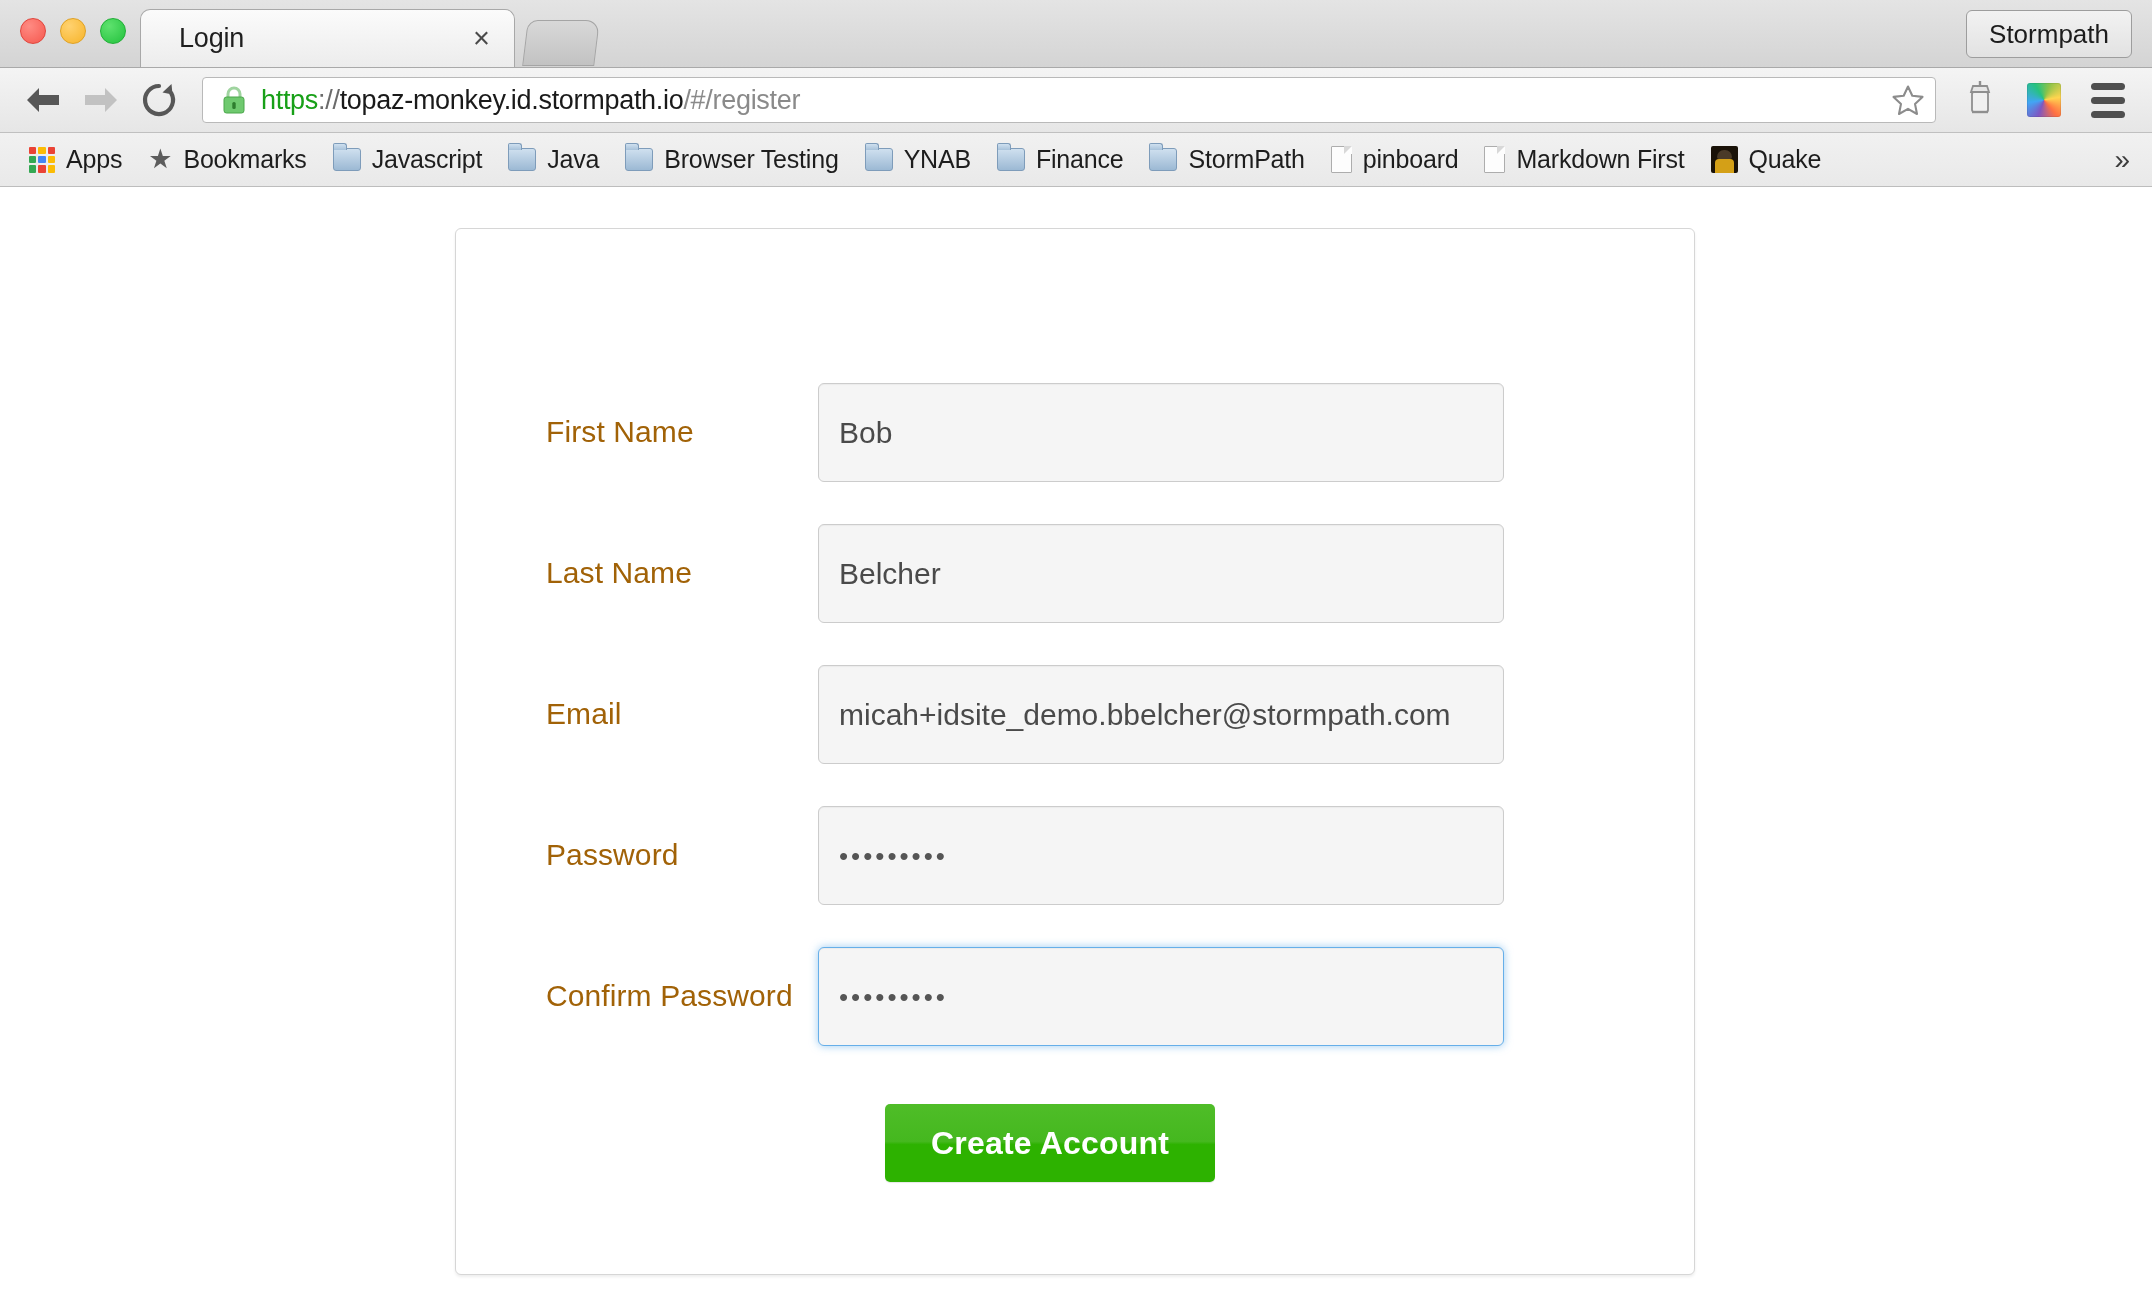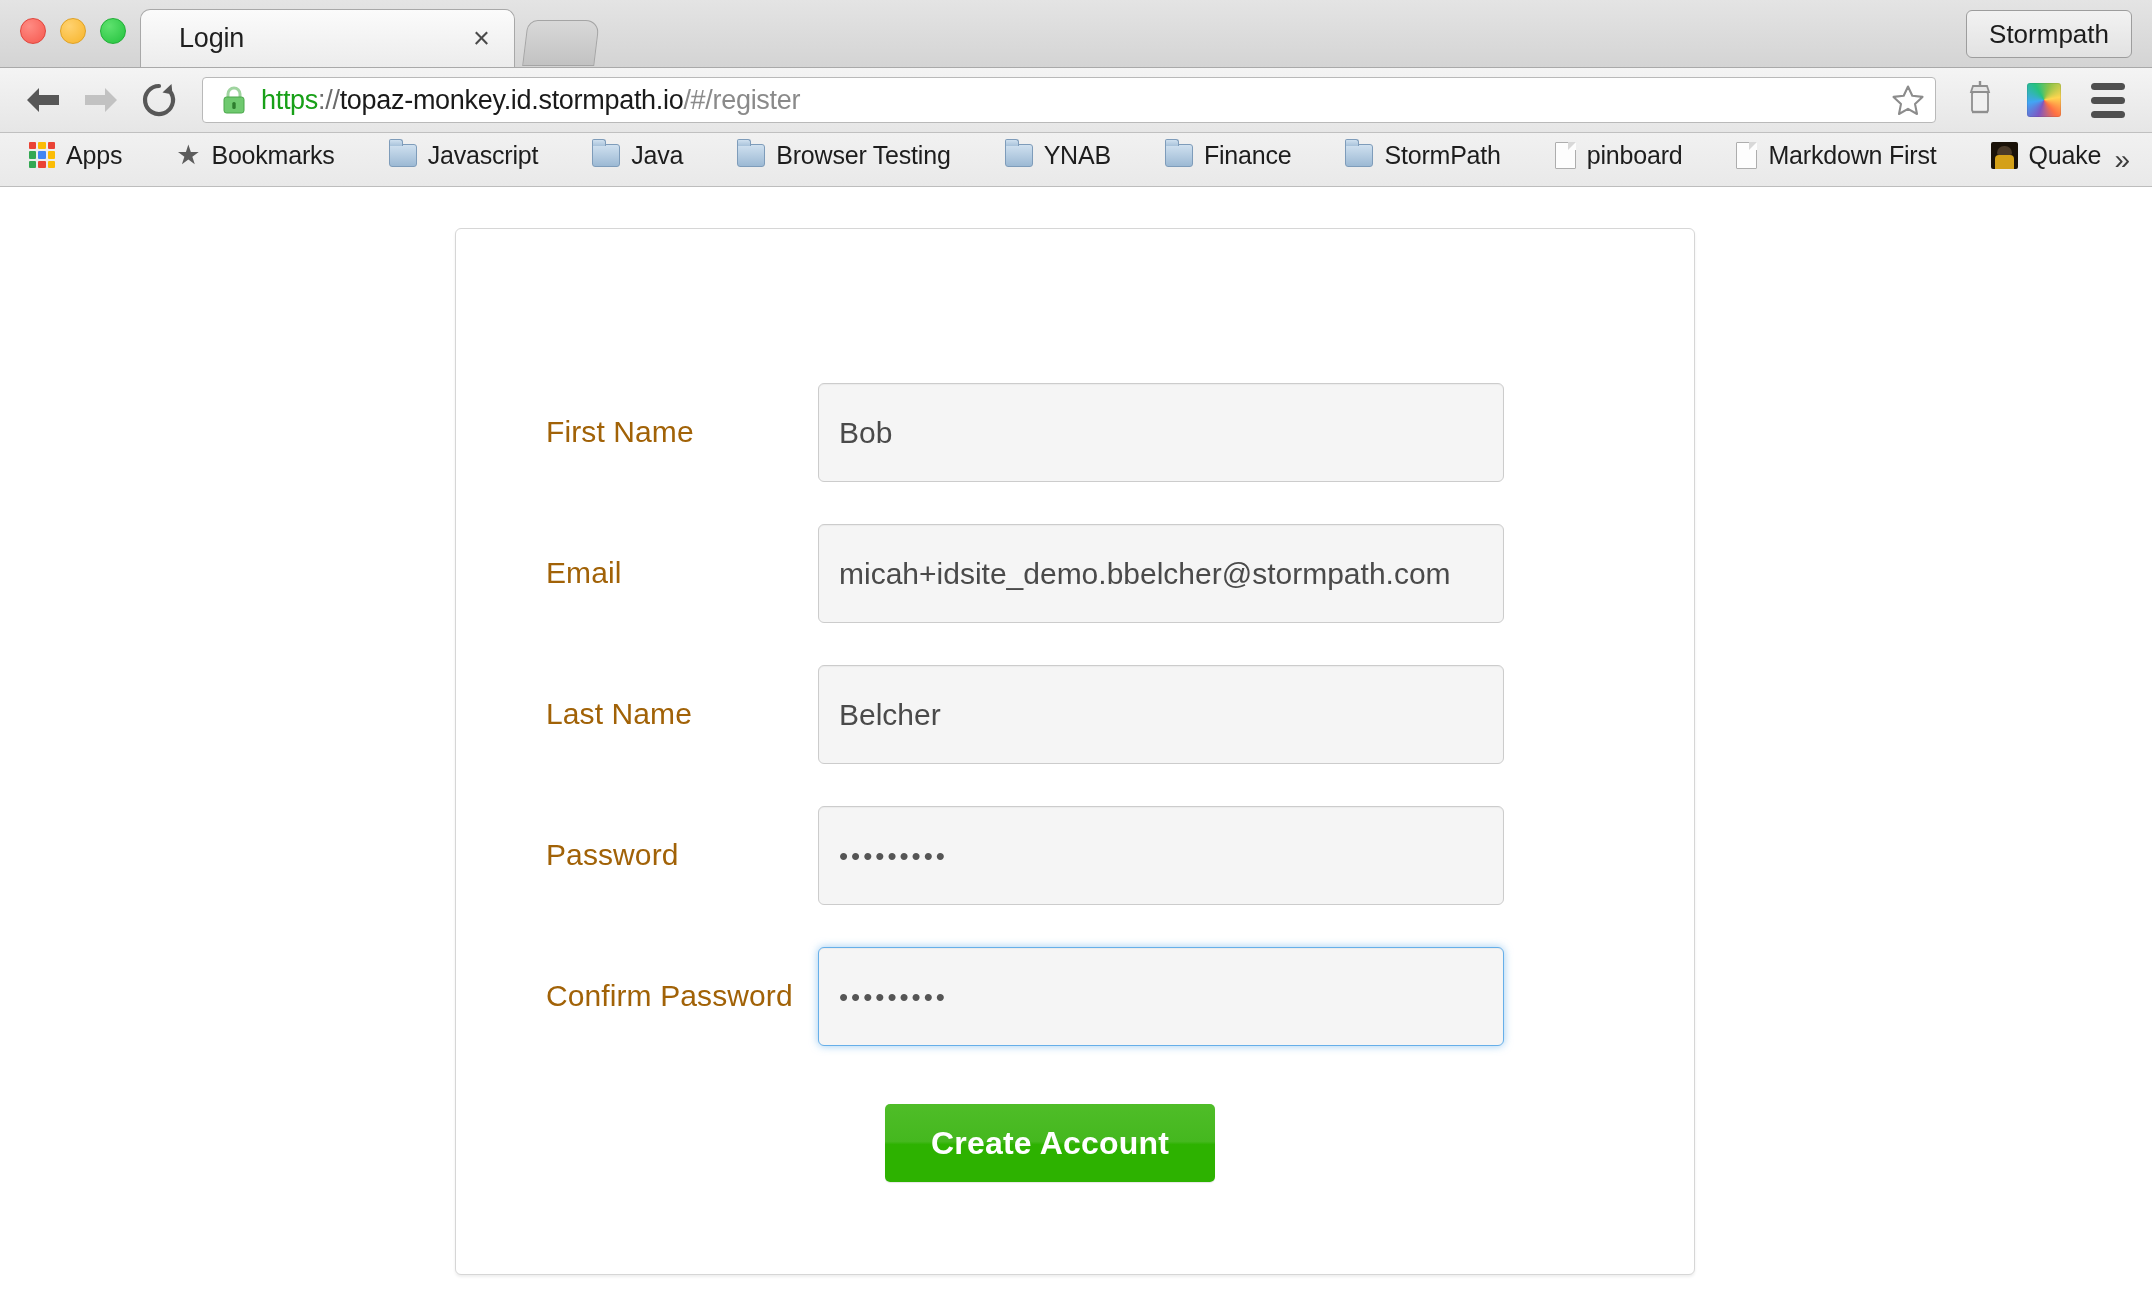--- a/index.html
+++ b/index.html
@@ -131,25 +131,24 @@
     box-shadow: inset 0 0 0 1px rgba(0,0,0,.08);
   }
   .hamburger { display: flex; flex-direction: column; gap: 7px; }
   .hamburger span { display: block; width: 34px; height: 7px; border-radius: 4px; background: #4f4f4f; }
 
   
   .bookmarks {
     height: 54px;
     background: linear-gradient(#f1f1f1, #e9e9e9);
     border-bottom: 1px solid #bdbdbd;
-    display: flex; 
+    display: flex; align-items: center;
     padding: 0 16px;
     position: relative;
     overflow: hidden;
-    gap: 28px;
   }
   .bm {
     display: flex; align-items: center; gap: 11px;
     padding: 0 13px; height: 44px;
     white-space: nowrap; cursor: pointer; border-radius: 3px;
   }
   .bm-label { font-size: 25px; color: #1d1d1d; letter-spacing: -0.2px; }
 
   .ico-apps {
     width: 26px; height: 26px;
@@ -453,27 +452,27 @@
 
 
       <div class="form">
 
         <div class="form-row">
           <label class="form-label">First Name</label>
           <div class="form-control" title="First Name">Bob</div>
         </div>
 
         <div class="form-row">
+          <label class="form-label">Last Name</label>
+          <div class="form-control" title="Last Name">Belcher</div>
+        </div>
+
+        <div class="form-row">
           <label class="form-label">Email</label>
           <div class="form-control" title="Email">micah+idsite_demo.bbelcher@stormpath.com</div>
-        </div>
-
-        <div class="form-row">
-          <label class="form-label">Last Name</label>
-          <div class="form-control" title="Last Name">Belcher</div>
         </div>
 
         <div class="form-row">
           <label class="form-label">Password</label>
           <div class="form-control">
             <span class="pw-dots">•••••••••</span>
           </div>
         </div>
 
         <div class="form-row">

